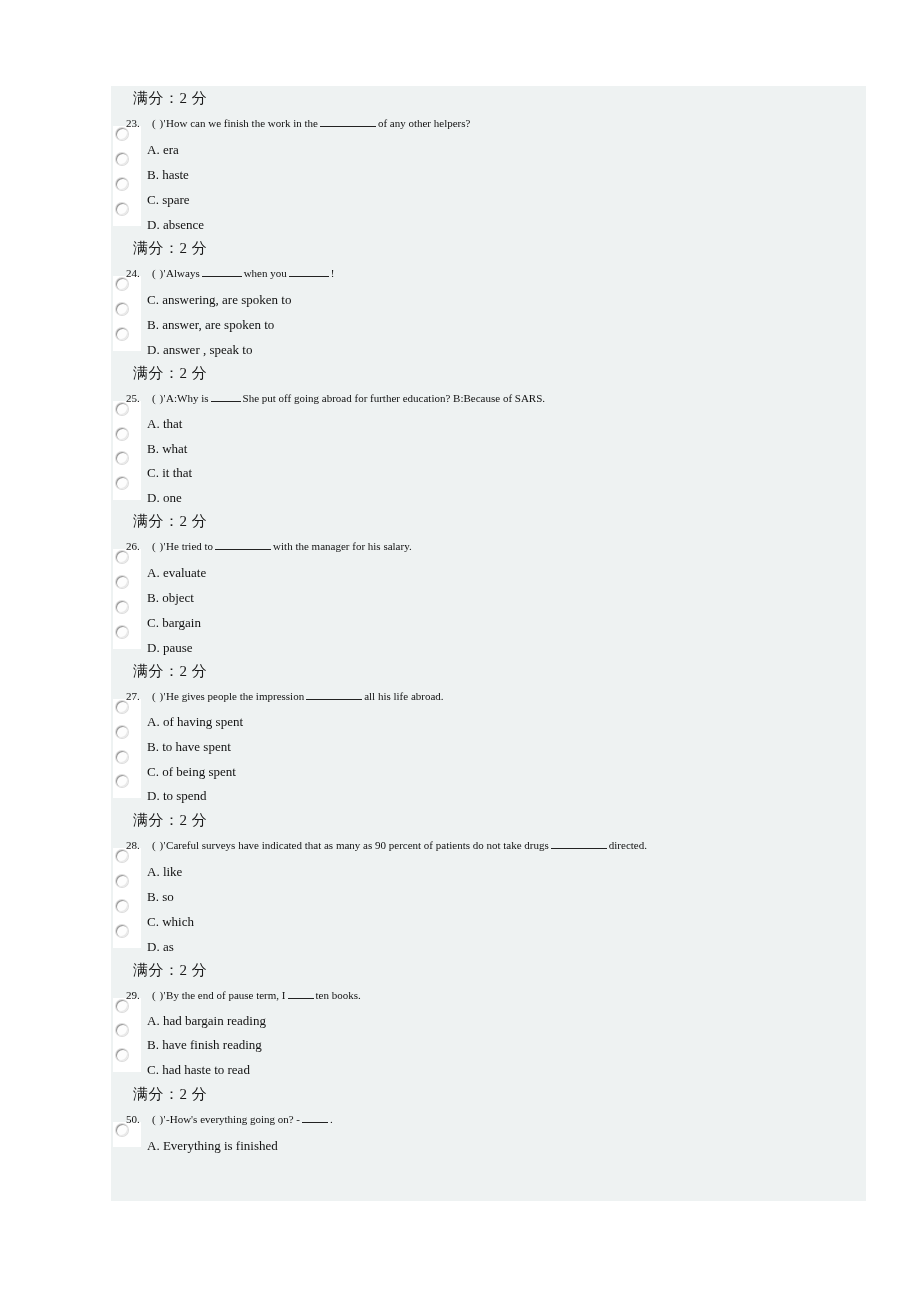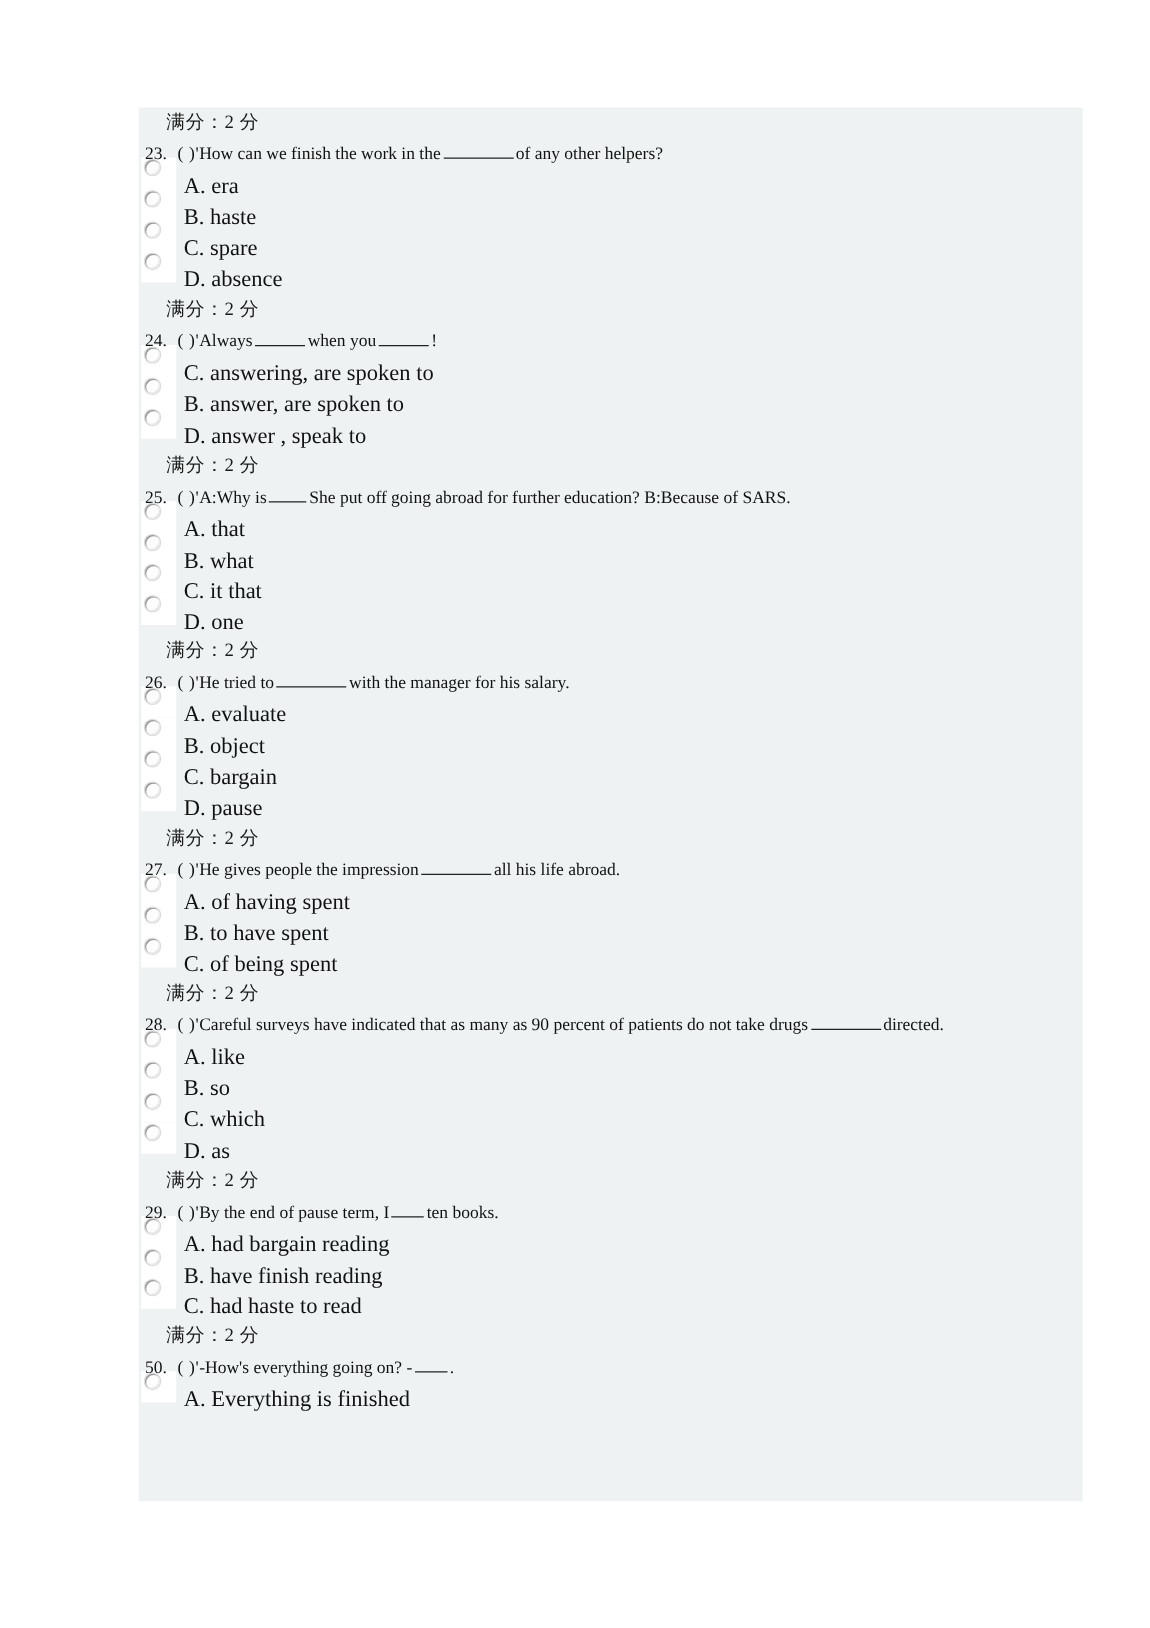--- a/index.html
+++ b/index.html
@@ -38,25 +38,25 @@
     color: #1a1a1a;
     padding-left: 22px;
     height: 25px;
     line-height: 25px;
     white-space: nowrap;
     letter-spacing: 0.5px;
   }
 
   
   .q-stem {
-    font-size: 14px;
+    font-size: 11px;
     color: #111111;
     height: 25px;
     line-height: 25px;
-    padding-left: 5px;
+    padding-left: 15px;
     white-space: nowrap;
     position: relative;
     z-index: 2;
   }
   .q-num {
     display: inline-block;
     min-width: 26px;
   }
   .q-paren {
     letter-spacing: 0.5px;
@@ -105,21 +105,21 @@
       inset -1px -1px 0 0 #e8e8e8,
       0 0 0 1px #dcdcdc;
     z-index: 3;
     box-sizing: border-box;
   }
 
   .opt-text {
     position: relative;
     display: inline-block;
     padding-left: 36px;
-    font-size: 18px;
+    font-size: 13px;
     color: #111111;
     z-index: 2;
   }
 </style>
 </head>
 <body>
 
 <div id="quiz-panel">
 
   <div class="q-block">
@@ -238,20 +238,25 @@
     <div class="opt-row tight">
       <span class="radio-cell"></span>
       <span class="radio"></span>
       <span class="opt-text">B. to have spent</span>
     </div>
     <div class="opt-row tight">
       <span class="radio-cell"></span>
       <span class="radio"></span>
       <span class="opt-text">C. of being spent</span>
     </div>
+    <div class="opt-row tight">
+      <span class="radio-cell"></span>
+      <span class="radio"></span>
+      <span class="opt-text">D. to spend</span>
+    </div>
   </div>
 
   <div class="q-block">
     <div class="score-line">满分：2 分</div>
     <div class="q-stem">
       <span class="q-num">28.</span><span class="q-paren">( )'</span><span>Careful surveys have indicated that as many as 90 percent of patients do not take drugs</span><span class="blank" style="width:56px"></span><span>directed.</span>
     </div>
     <div class="opt-row">
       <span class="radio-cell"></span>
       <span class="radio"></span>

